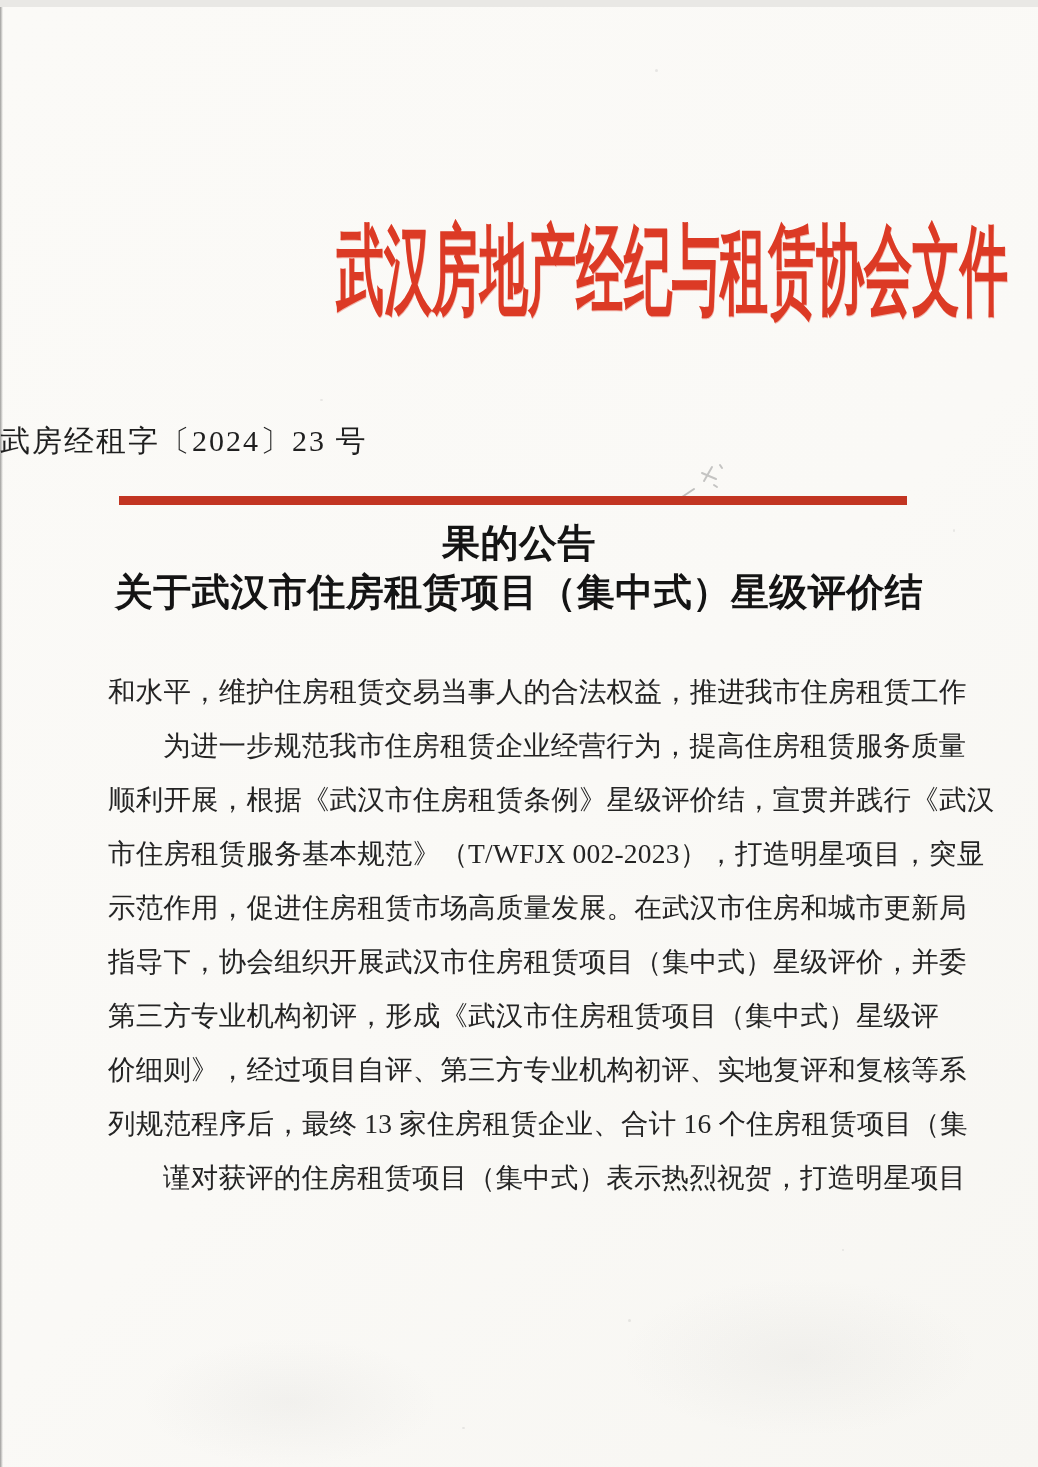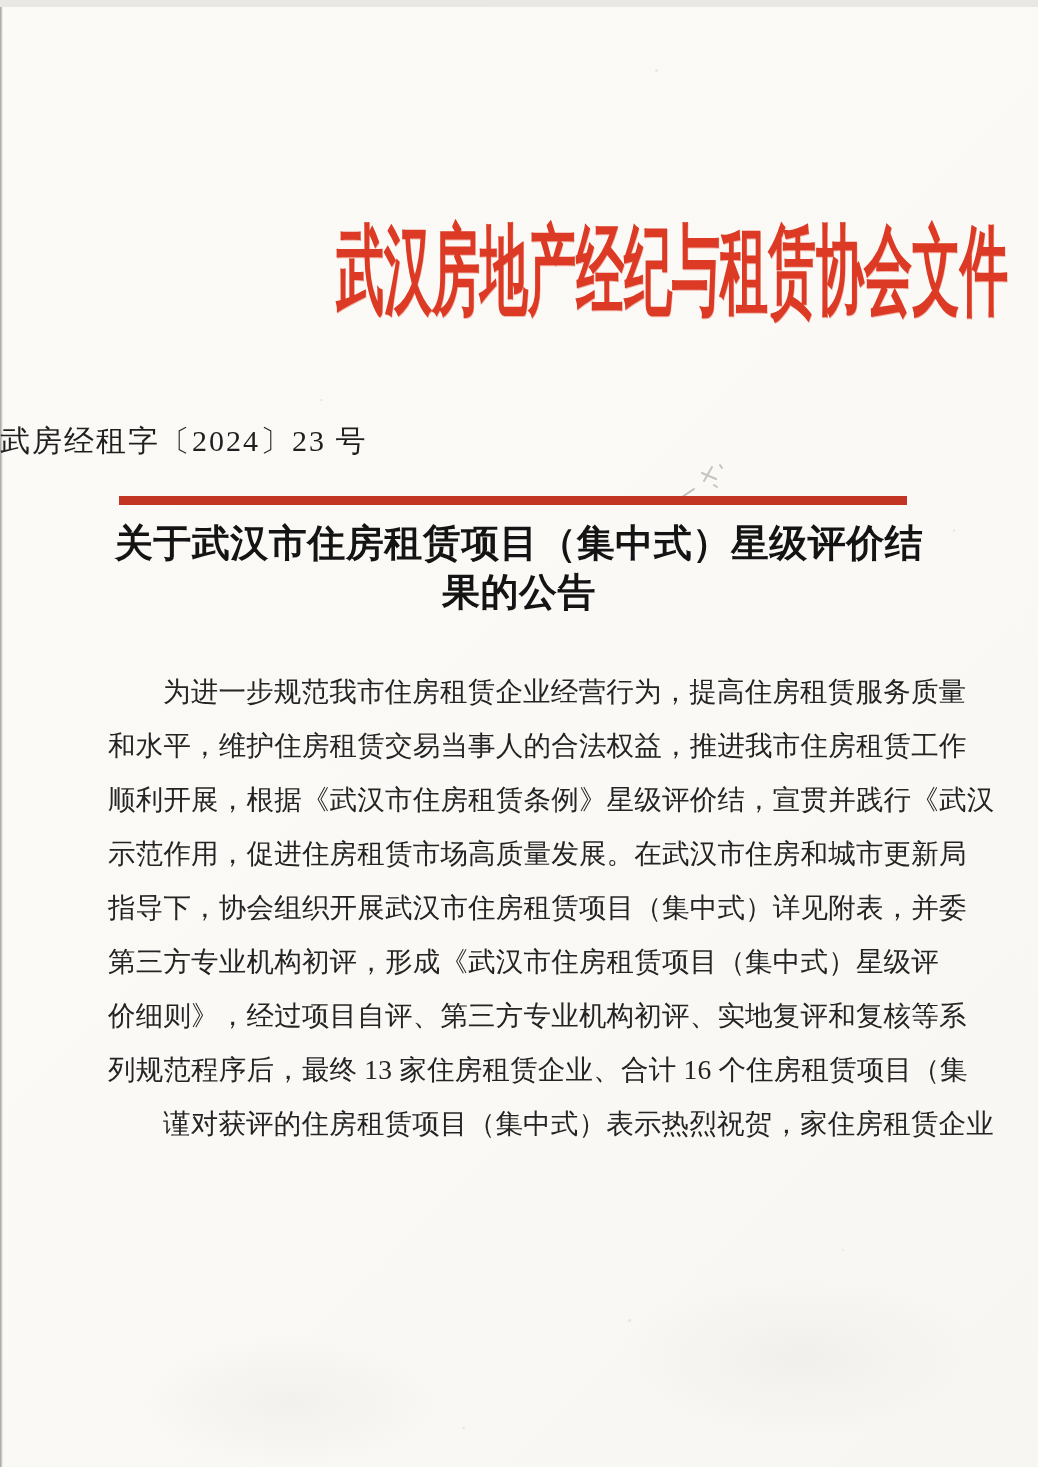--- a/index.html
+++ b/index.html
@@ -129,34 +129,35 @@
   <div class="doc-number">武房经租字〔2024〕23 号</div>
 
   <svg class="pencil-mark" width="110" height="50" viewBox="0 0 110 50">
     <path d="M14 42 L26 34 M10 44 L30 44" stroke="#8f8f8f" stroke-width="2" fill="none" stroke-linecap="round"></path>
     <path d="M36 26 L44 12 M34 18 L48 24 M52 10 l2 3 M46 30 l3 2" stroke="#999999" stroke-width="2" fill="none" stroke-linecap="round"></path>
   </svg>
 
   <div class="red-rule"></div>
 
   <div class="doc-title">
+      <div class="title-line">果的公告</div>
       <div class="title-line">关于武汉市住房租赁项目（集中式）星级评价结</div>
-      <div class="title-line">果的公告</div>
     </div>
 
   <div class="doc-body">
+      <div class="body-line">和水平，维护住房租赁交易当事人的合法权益，推进我市住房租赁工作</div>
       <div class="body-line indent">为进一步规范我市住房租赁企业经营行为，提高住房租赁服务质量</div>
-      <div class="body-line">和水平，维护住房租赁交易当事人的合法权益，推进我市住房租赁工作</div>
       <div class="body-line">顺利开展，根据《武汉市住房租赁条例》星级评价结，宣贯并践行《武汉</div>
+      <div class="body-line">市住房租赁服务基本规范》（T/WFJX 002-2023），打造明星项目，突显</div>
       <div class="body-line">示范作用，促进住房租赁市场高质量发展。在武汉市住房和城市更新局</div>
-      <div class="body-line">指导下，协会组织开展武汉市住房租赁项目（集中式）详见附表，并委</div>
+      <div class="body-line">指导下，协会组织开展武汉市住房租赁项目（集中式）星级评价，并委</div>
       <div class="body-line">第三方专业机构初评，形成《武汉市住房租赁项目（集中式）星级评</div>
       <div class="body-line">价细则》，经过项目自评、第三方专业机构初评、实地复评和复核等系</div>
       <div class="body-line">列规范程序后，最终 13 家住房租赁企业、合计 16 个住房租赁项目（集</div>
-      <div class="body-line indent">谨对获评的住房租赁项目（集中式）表示热烈祝贺，家住房租赁企业</div>
+      <div class="body-line indent">谨对获评的住房租赁项目（集中式）表示热烈祝贺，打造明星项目</div>
     </div>
 
   <div class="speckle" style="left:655px; top:62px;  width:3px; height:3px;"></div>
   <div class="speckle" style="left:320px; top:392px; width:3px; height:2px;"></div>
   <div class="speckle" style="left:953px; top:522px; width:2px; height:3px;"></div>
   <div class="speckle" style="left:628px; top:1312px; width:3px; height:3px;"></div>
   <div class="speckle" style="left:842px; top:1242px; width:2px; height:2px;"></div>
   <div class="speckle" style="left:462px; top:1420px; width:3px; height:2px;"></div>
   <div class="smudge" style="left:620px; top:1270px; width:360px; height:160px;"></div>
   <div class="smudge" style="left:140px; top:1330px; width:300px; height:130px;"></div>

